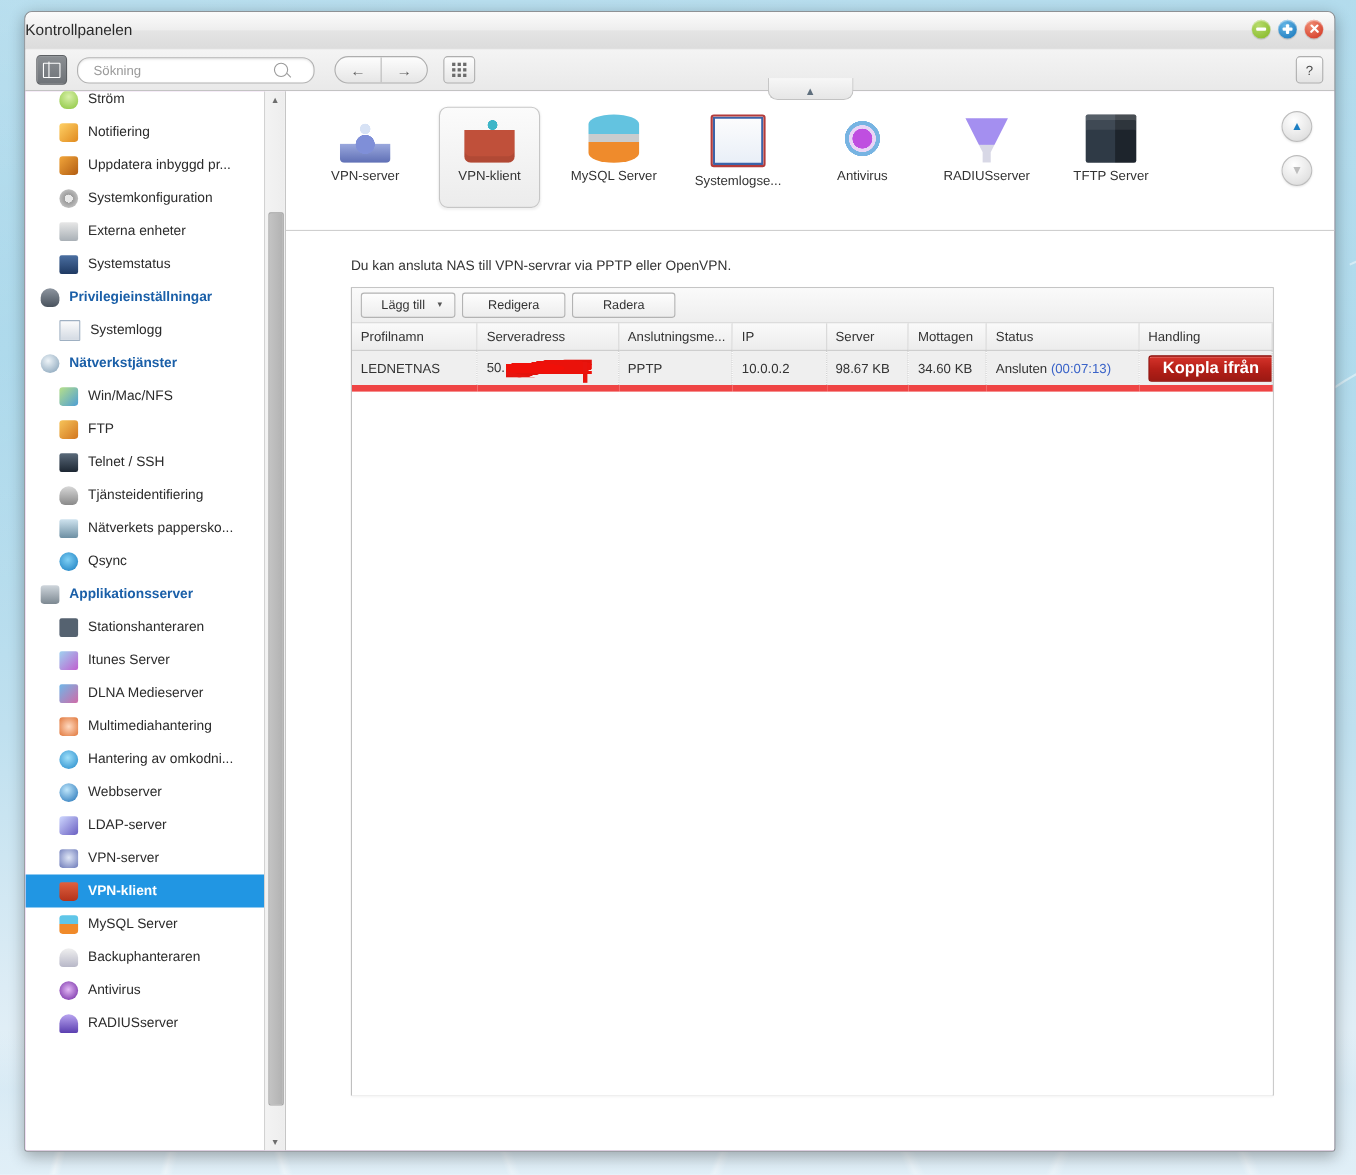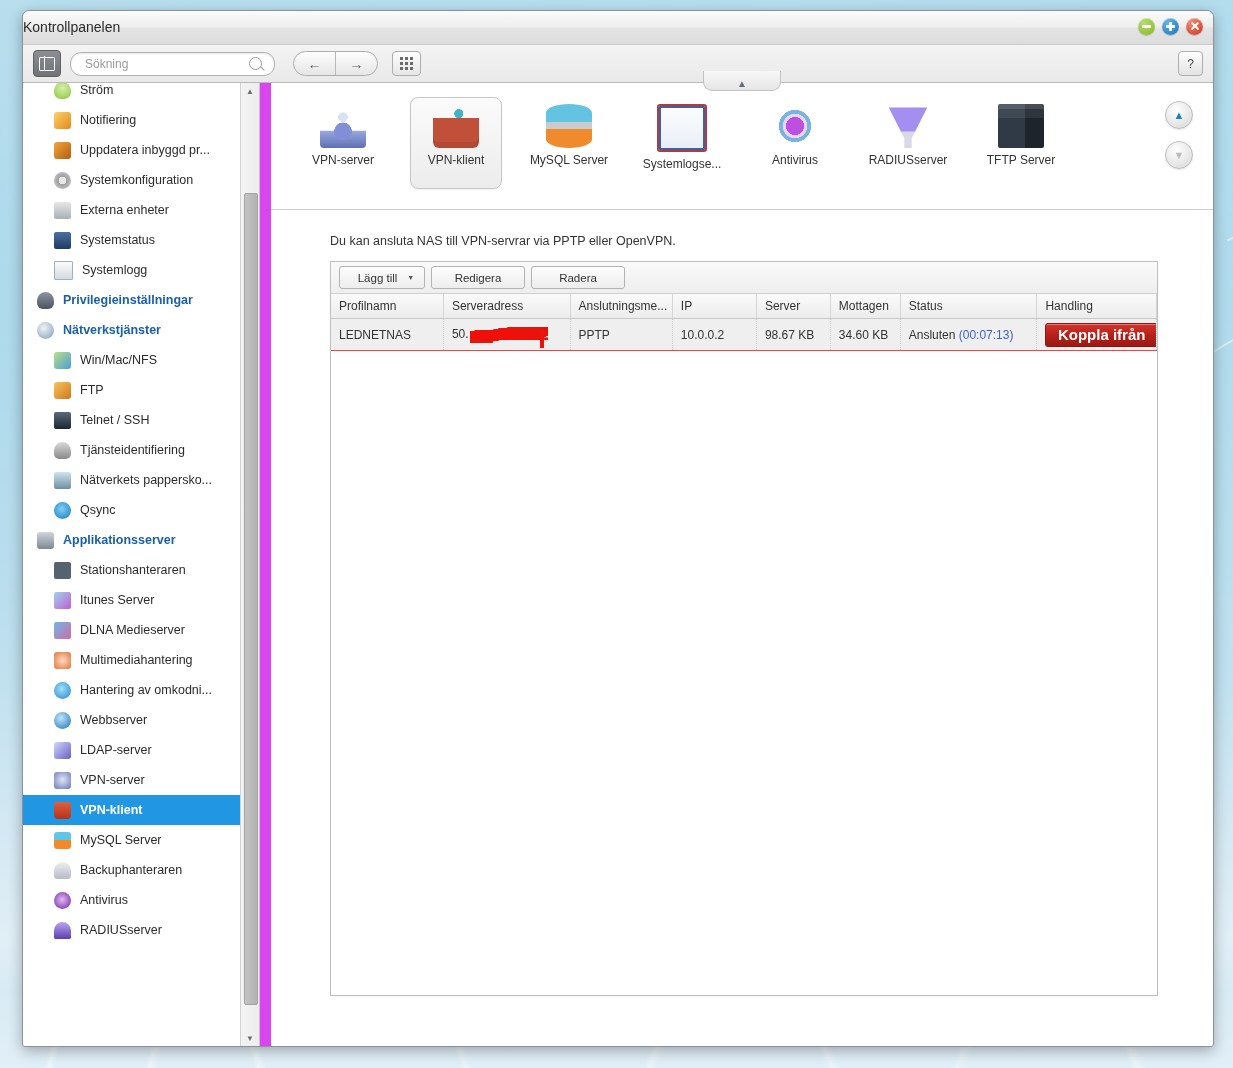--- a/index.html
+++ b/index.html
@@ -127,21 +127,21 @@
   .tb-sq i::after {
     content:""; position:absolute; left: 3.6px; top: -1.6px; bottom: -1.6px;
     border-left: 1.6px solid #fff;
   }
   #search-wrap {
     width: 182px; height: 22px;
     border: 1px solid #b2b2b2;
     border-radius: 11px;
     background: #fff;
     display: flex; align-items: center;
-    padding: 0 9px 0 12px;
+    padding: 0 20px 0 12px;
     box-shadow: inset 0 1px 2px rgba(0,0,0,.10);
   }
   #search-input {
     flex: 1; border: 0; outline: 0; font-size: 12px;
     color: #333; background: transparent;
     font-family: "Liberation Sans", sans-serif;
   }
   #search-input::placeholder { color: #9a9a9a; }
   .mag {
     width: 11px; height: 11px; border: 1.4px solid #9a9a9a;
@@ -178,21 +178,21 @@
   #help-btn {
     position:absolute; right: 10px; top: 6px;
     width: 23px; height: 23px;
     border: 1px solid #aeaeae; border-radius: 4px;
     background: linear-gradient(180deg,#fdfdfd,#e3e3e3);
     display:flex; align-items:center; justify-content:center;
     font-size: 12px; color:#4b4b4b;
   }
 
   
-  #body-split { flex: 1; display: flex; min-height: 0; background: #d946ef; gap: 11px; }
+  #body-split { flex: 1; display: flex; min-height: 0; background: #f0abfc; }
 
   
   #sidebar {
     width: 236px; flex: 0 0 236px;
     position: relative;
     background: #fff;
     border-right: 1px solid #c6c6c6;
     overflow: hidden;
   }
   #sidebar-list {
@@ -388,21 +388,21 @@
     text-align: left;
     padding: 0 0 0 8px;
     white-space: nowrap;
     overflow: hidden;
     text-overflow: ellipsis;
   }
   table.grid td {
     height: 31px;
     background: #efefef;
     border-right: 1px dotted #c9c9c9;
-    border-bottom: 1px solid #ef4444;
+    border-bottom: 6px solid #ef4444;
     font-size: 12px;
     color: #333;
     padding: 0 0 0 8px;
     white-space: nowrap;
     overflow: hidden;
   }
   td.action-cell { padding: 0 6px; }
   .time { color: #3a63c8; }
   .redbtn {
     display: inline-flex; align-items:center; justify-content:center;
@@ -499,27 +499,27 @@
             <span>Systemkonfiguration</span>
           </div>
           <div class="sb-item child">
             <span class="sb-ico ic-ext"></span>
             <span>Externa enheter</span>
           </div>
           <div class="sb-item child">
             <span class="sb-ico ic-status"></span>
             <span>Systemstatus</span>
           </div>
-          <div class="sb-item child">
-            <span class="sb-ico ic-log"></span>
-            <span>Systemlogg</span>
-          </div>
           <div class="sb-item group">
             <span class="sb-ico ic-priv"></span>
             <span>Privilegieinställningar</span>
+          </div>
+          <div class="sb-item child">
+            <span class="sb-ico ic-log"></span>
+            <span>Systemlogg</span>
           </div>
           <div class="sb-item group">
             <span class="sb-ico ic-net"></span>
             <span>Nätverkstjänster</span>
           </div>
           <div class="sb-item child">
             <span class="sb-ico ic-winmac"></span>
             <span>Win/Mac/NFS</span>
           </div>
           <div class="sb-item child">

